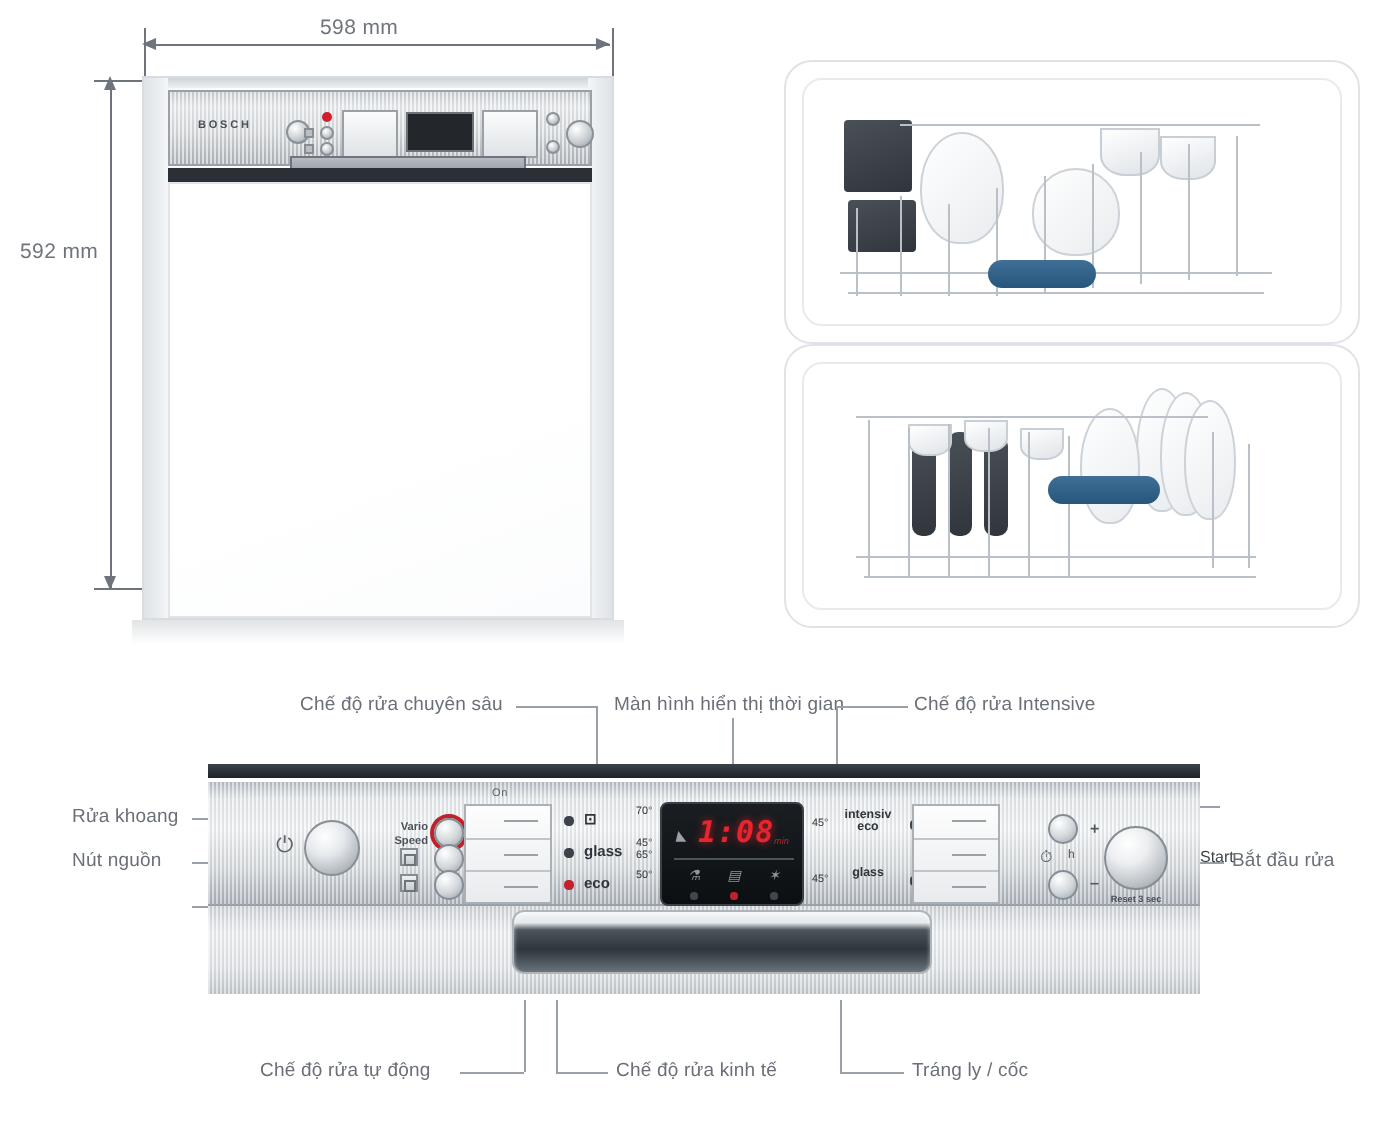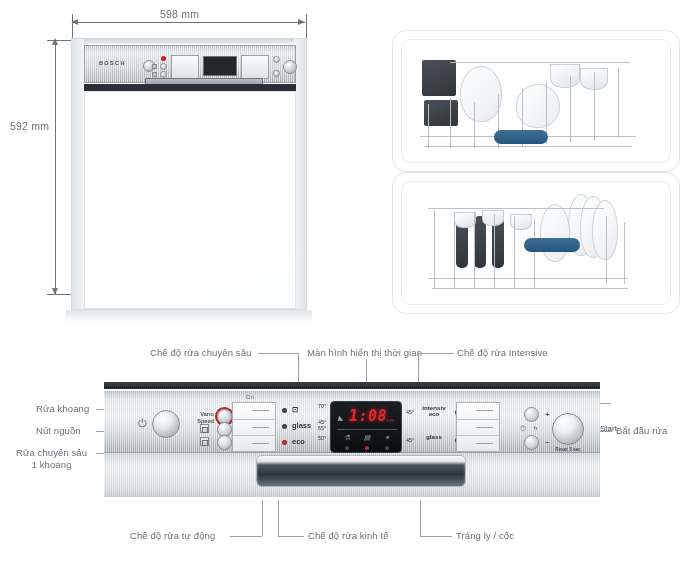--- a/index.html
+++ b/index.html
@@ -465,22 +465,20 @@
     <div class="lbl abs" style="left:457px; top:17px;">Chế độ rửa  Intensive</div>
     <div class="leader h" style="left:418px; top:23px; width:36px;"></div>
     <div class="leader v" style="left:418px; top:23px; height:32px;"></div>
 
     <div class="lbl abs" style="left:36px; top:73px;">Rửa khoang</div>
     <div class="leader h" style="left:96px; top:79px; width:108px;"></div>
 
     <div class="lbl abs" style="left:36px; top:95px;">Nút nguồn</div>
     <div class="leader h" style="left:96px; top:101px; width:56px;"></div>
 
-    <div class="lbl abs" style="left:16px; top:117px;">Rửa chuyên sâu
-1 khoang</div>
     <div class="leader h" style="left:96px; top:123px; width:108px;"></div>
 
     <div class="leader h" style="left:596px; top:73px; width:14px;"></div>
 
     <div class="lbl abs" style="left:616px; top:95px;">Bắt đầu rửa</div>
     <div class="leader h" style="left:582px; top:101px; width:30px;"></div>
 
     <div class="lbl abs" style="left:130px; top:200px;">Chế độ rửa tự động</div>
     <div class="leader h" style="left:230px; top:206px; width:32px;"></div>
     <div class="leader v" style="left:262px; top:170px; height:36px;"></div>

